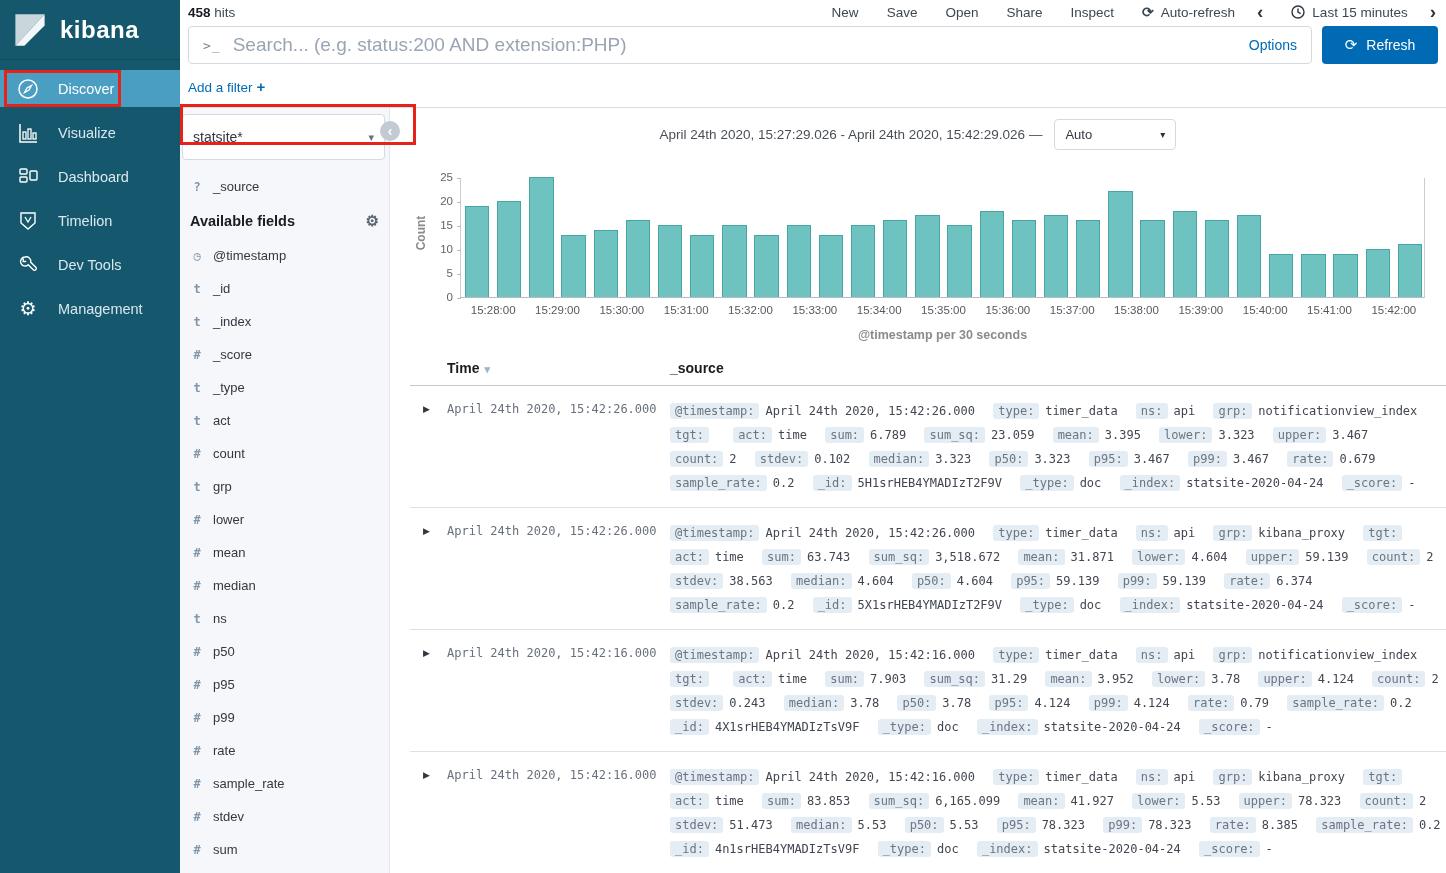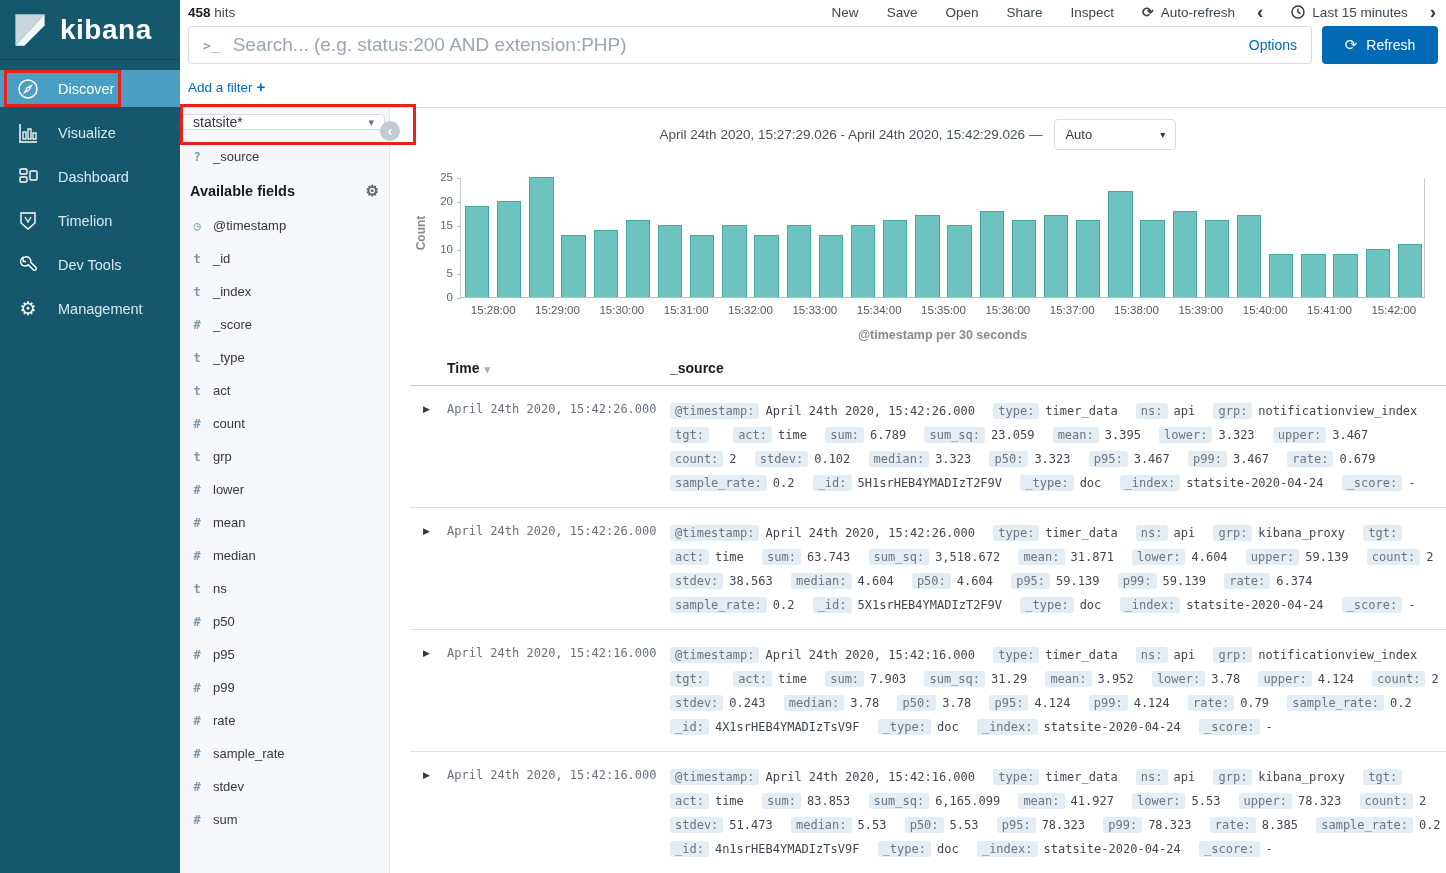--- a/index.html
+++ b/index.html
@@ -7,21 +7,21 @@
     --bar-fill:#6ec2c0; --bar-border:#45a6a5; --red:#e5231b; --key-bg:#e4ecf4;
   }
   *{box-sizing:border-box; margin:0; padding:0;}
   html,body{width:1446px;height:873px;overflow:hidden;}
   body{font-family:"Liberation Sans",sans-serif;background:#fff;position:relative;color:#343741;}
   .mono{font-family:"DejaVu Sans Mono","Liberation Mono",monospace;}
 
   
   .sidebar{position:absolute;left:0;top:0;bottom:0;width:180px;background:var(--sidebar-bg);z-index:5;}
   .logo{height:60px;display:flex;align-items:center;gap:12px;padding-left:12px;border-bottom:1px solid rgba(0,0,0,.15);}
-  .logo-text{color:#fff;font-size:28px;font-weight:bold;letter-spacing:.5px;}
+  .logo-text{color:#fff;font-size:24px;font-weight:bold;letter-spacing:.5px;}
   .nav{padding-top:10px;}
   .nav-item{height:37px;margin-bottom:7px;display:flex;align-items:center;gap:18px;padding-left:16px;color:#d9e8ee;font-size:14.5px;cursor:pointer;}
   .nav-item.active{background:var(--sidebar-active);color:#fff;}
   .nav-item svg{flex:0 0 auto;}
   .nav-item .uicon{font-size:19px;width:24px;text-align:center;color:#fff;}
 
   
   .main{position:absolute;left:180px;right:0;top:0;bottom:0;display:flex;flex-direction:column;}
   .topbar{height:21px;display:flex;align-items:center;padding:3px 10px 0 8px;font-size:13.5px;color:#3d4752;}
   .hits b{color:#1a1c21;font-weight:bold;}
@@ -41,21 +41,21 @@
   .refresh-btn .ricon{font-size:15px;}
 
   .filter-row{padding:8px 8px 12px;font-size:13.5px;color:var(--blue);border-bottom:1px solid #d9dce1;}
   .filter-row b{font-size:15px;margin-left:4px;}
   .filter-row span{cursor:pointer;}
 
   .content{flex:1;display:flex;position:relative;overflow:hidden;}
 
   
   .fields-panel{width:210px;background:#f5f7fa;border-right:1px solid #e3e6ea;overflow:hidden;padding-top:6px;}
-  .index-select{margin:0 4px 10px 2px;height:16px;background:#fff;border:1px solid #d6dae0;border-radius:4px;display:flex;align-items:center;justify-content:space-between;padding:0 10px;font-size:14px;color:#343741;cursor:pointer;}
+  .index-select{margin:0 4px 10px 2px;height:46px;background:#fff;border:1px solid #d6dae0;border-radius:4px;display:flex;align-items:center;justify-content:space-between;padding:0 10px;font-size:14px;color:#343741;cursor:pointer;}
   .index-select .caret{color:#69707d;font-size:11px;}
   .collapse-btn{position:absolute;left:200px;top:13px;width:20px;height:20px;border-radius:50%;background:#c3cad3;border:none;color:#fff;font-size:14px;font-weight:bold;line-height:18px;text-align:center;cursor:pointer;z-index:4;padding:0;}
   .fp-heading{font-size:14.5px;font-weight:bold;color:#1a1c21;padding:9px 10px;display:flex;justify-content:space-between;align-items:center;}
   .fp-gear{color:#5a6570;font-size:15px;cursor:pointer;}
   .field-item{display:flex;align-items:center;gap:9px;padding:9px 0 9px 10px;font-size:13px;color:#343741;cursor:pointer;}
   .field-badge{width:14px;text-align:center;color:#8296ab;font-size:12px;font-weight:bold;font-family:"DejaVu Sans Mono",monospace;}
 
   
   .results{flex:1;position:relative;overflow:hidden;background:#fff;}
   .chart-header{margin-top:11px;display:flex;align-items:center;justify-content:center;gap:12px;font-size:13.5px;color:#4a4f57;}

